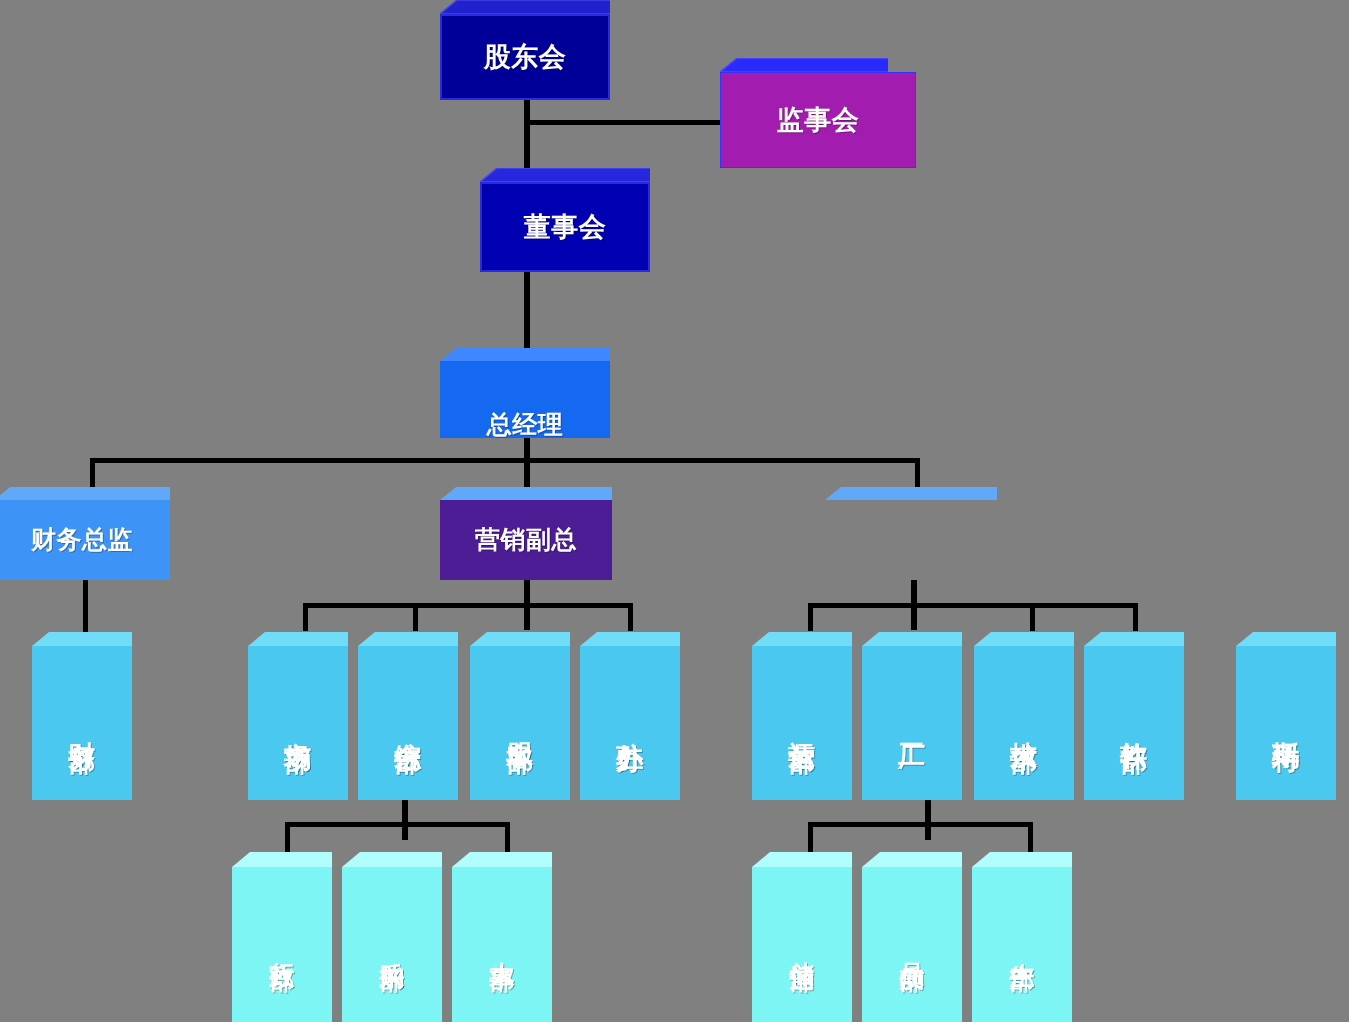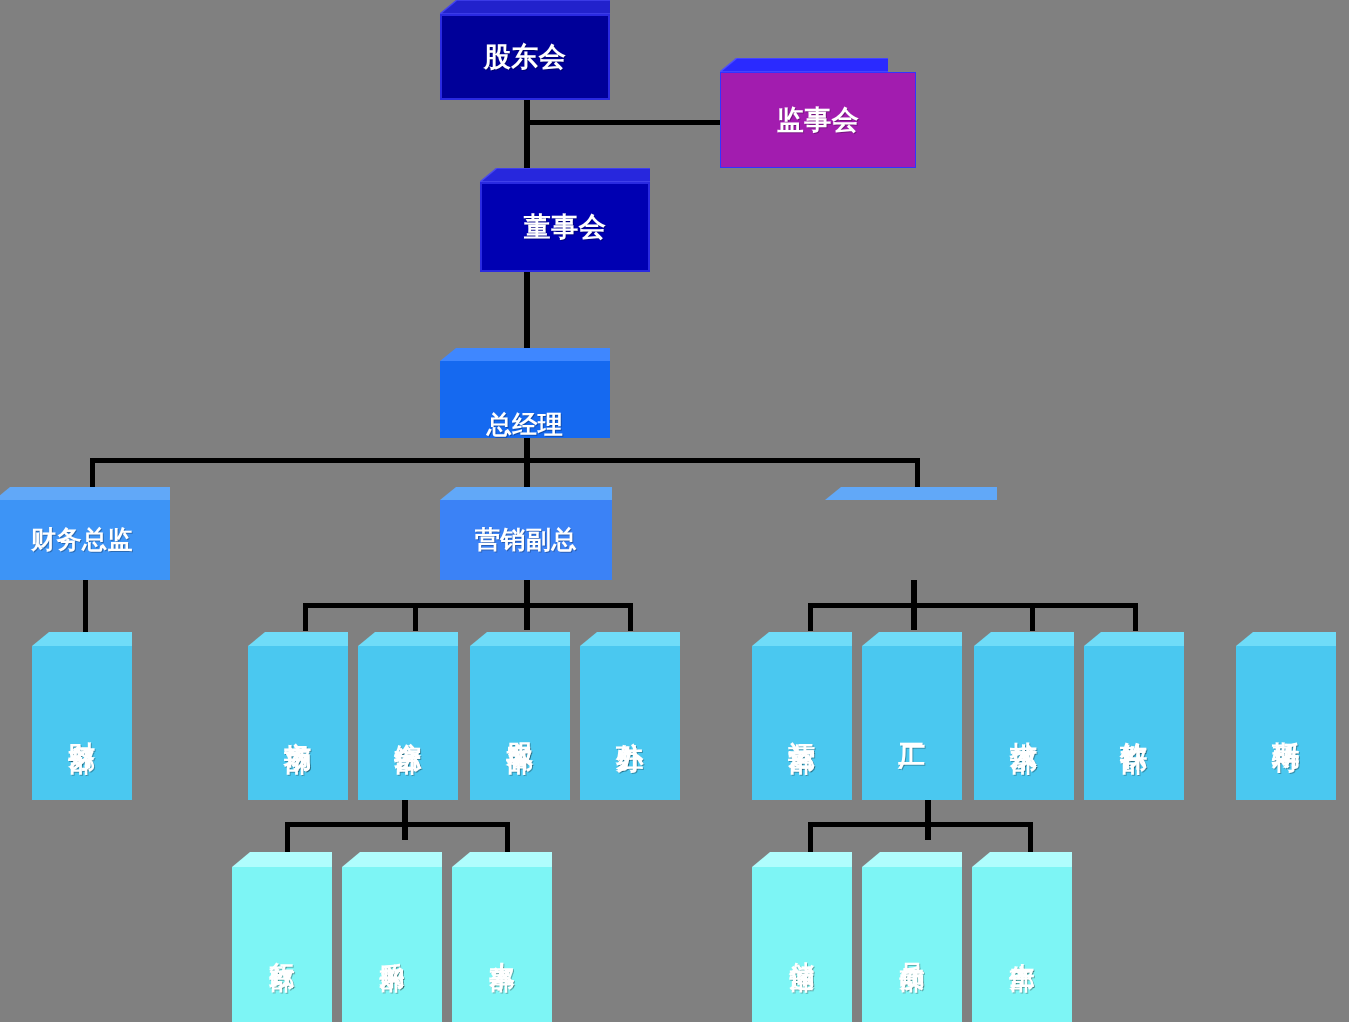--- a/index.html
+++ b/index.html
@@ -172,21 +172,21 @@
     </div>
   </div>
 
   <div class="box" style="left:440px; top:487px; width:172px; height:93px;">
     <div class="top">
       <svg width="100%" height="100%" viewBox="0 0 172 93" preserveAspectRatio="none">
         <polygon points="0,13 16,0 188,0 172,13" fill="#61a8f8"></polygon>
         <polygon points="172,13 188,0 188,80 172,93" fill="#2277cc"></polygon>
       </svg>
     </div>
-    <div class="face" style="background:#3b82f6; top:13px; height:80px; width:172px;">
+    <div class="face" style="background:#4c1d95; top:13px; height:80px; width:172px;">
       <span class="label t-m">营销副总</span>
     </div>
   </div>
 
   <div class="box" style="left:825px; top:487px; width:172px; height:93px;">
     <div class="top">
       <svg width="100%" height="100%" viewBox="0 0 172 93" preserveAspectRatio="none">
         <polygon points="0,13 16,0 188,0 172,13" fill="#61a8f8"></polygon>
         <polygon points="172,13 188,0 188,80 172,93" fill="#2277cc"></polygon>
       </svg>

